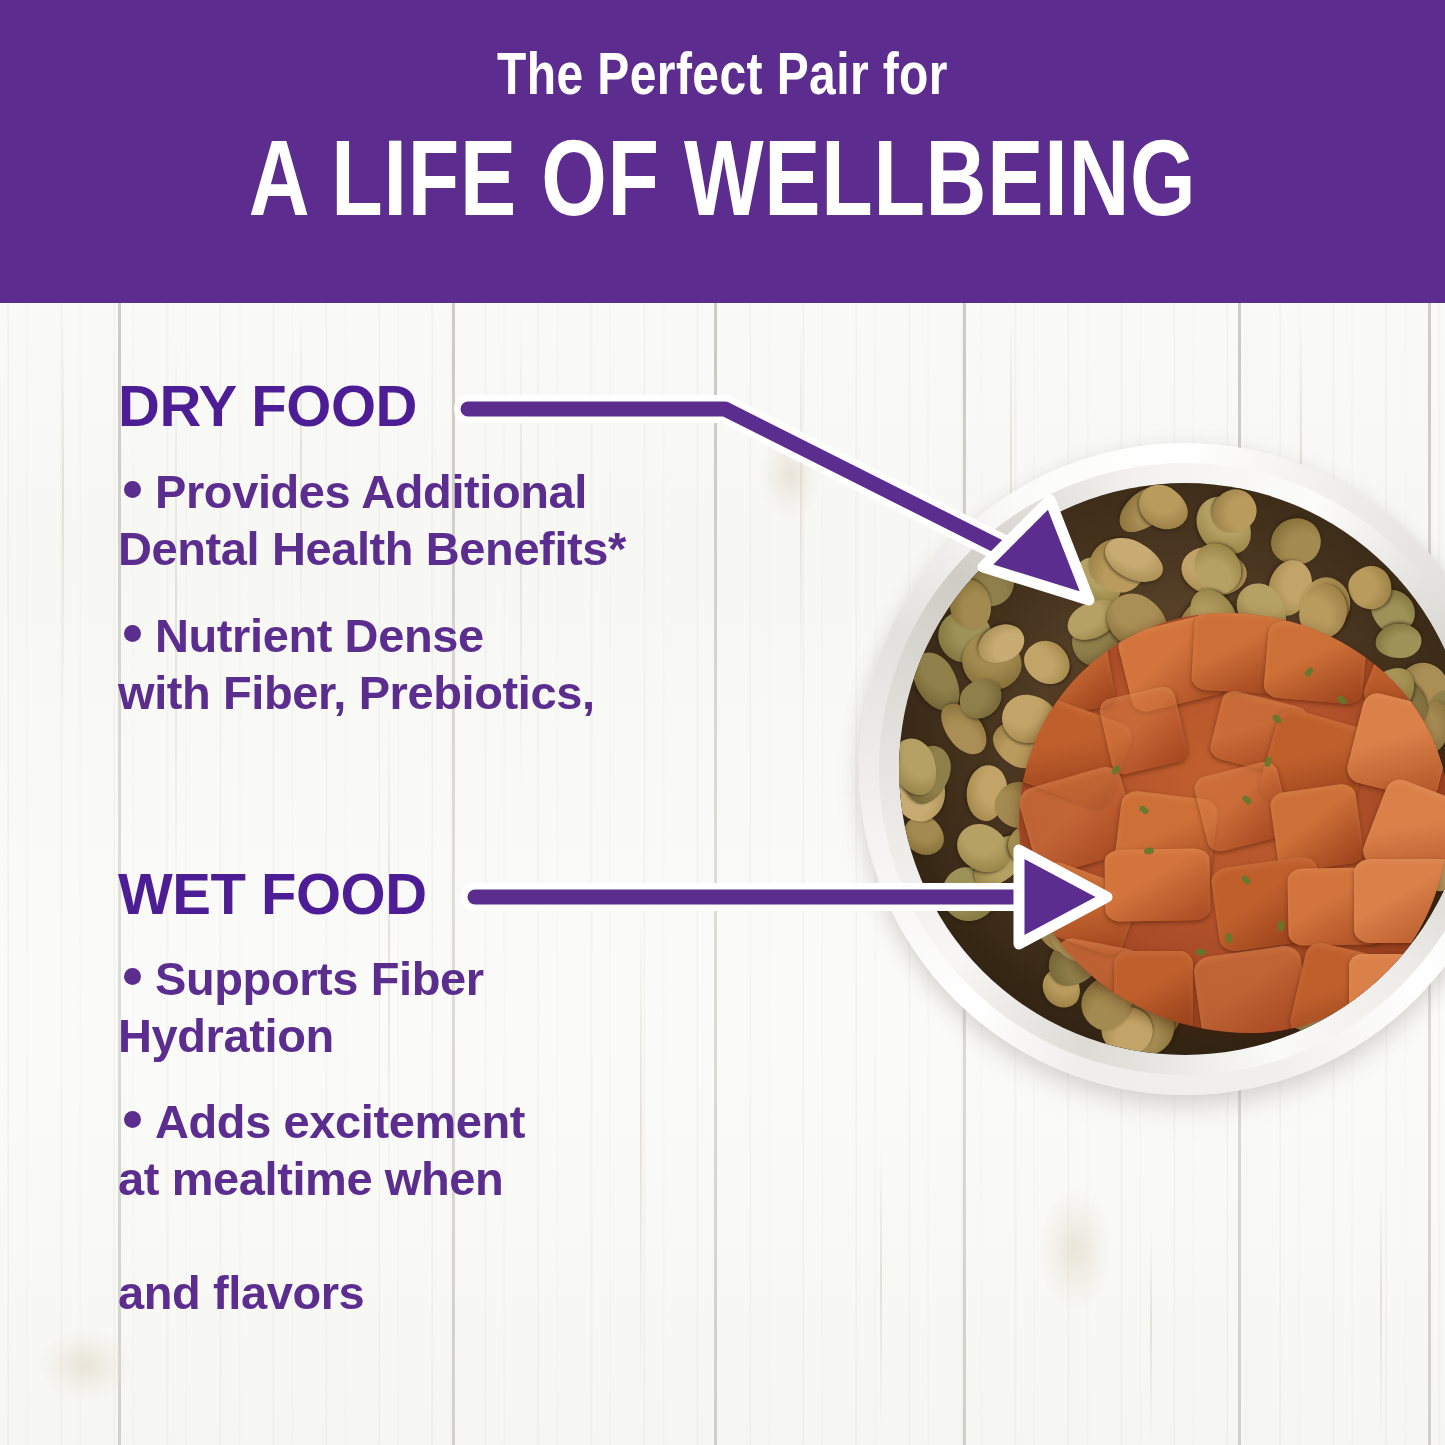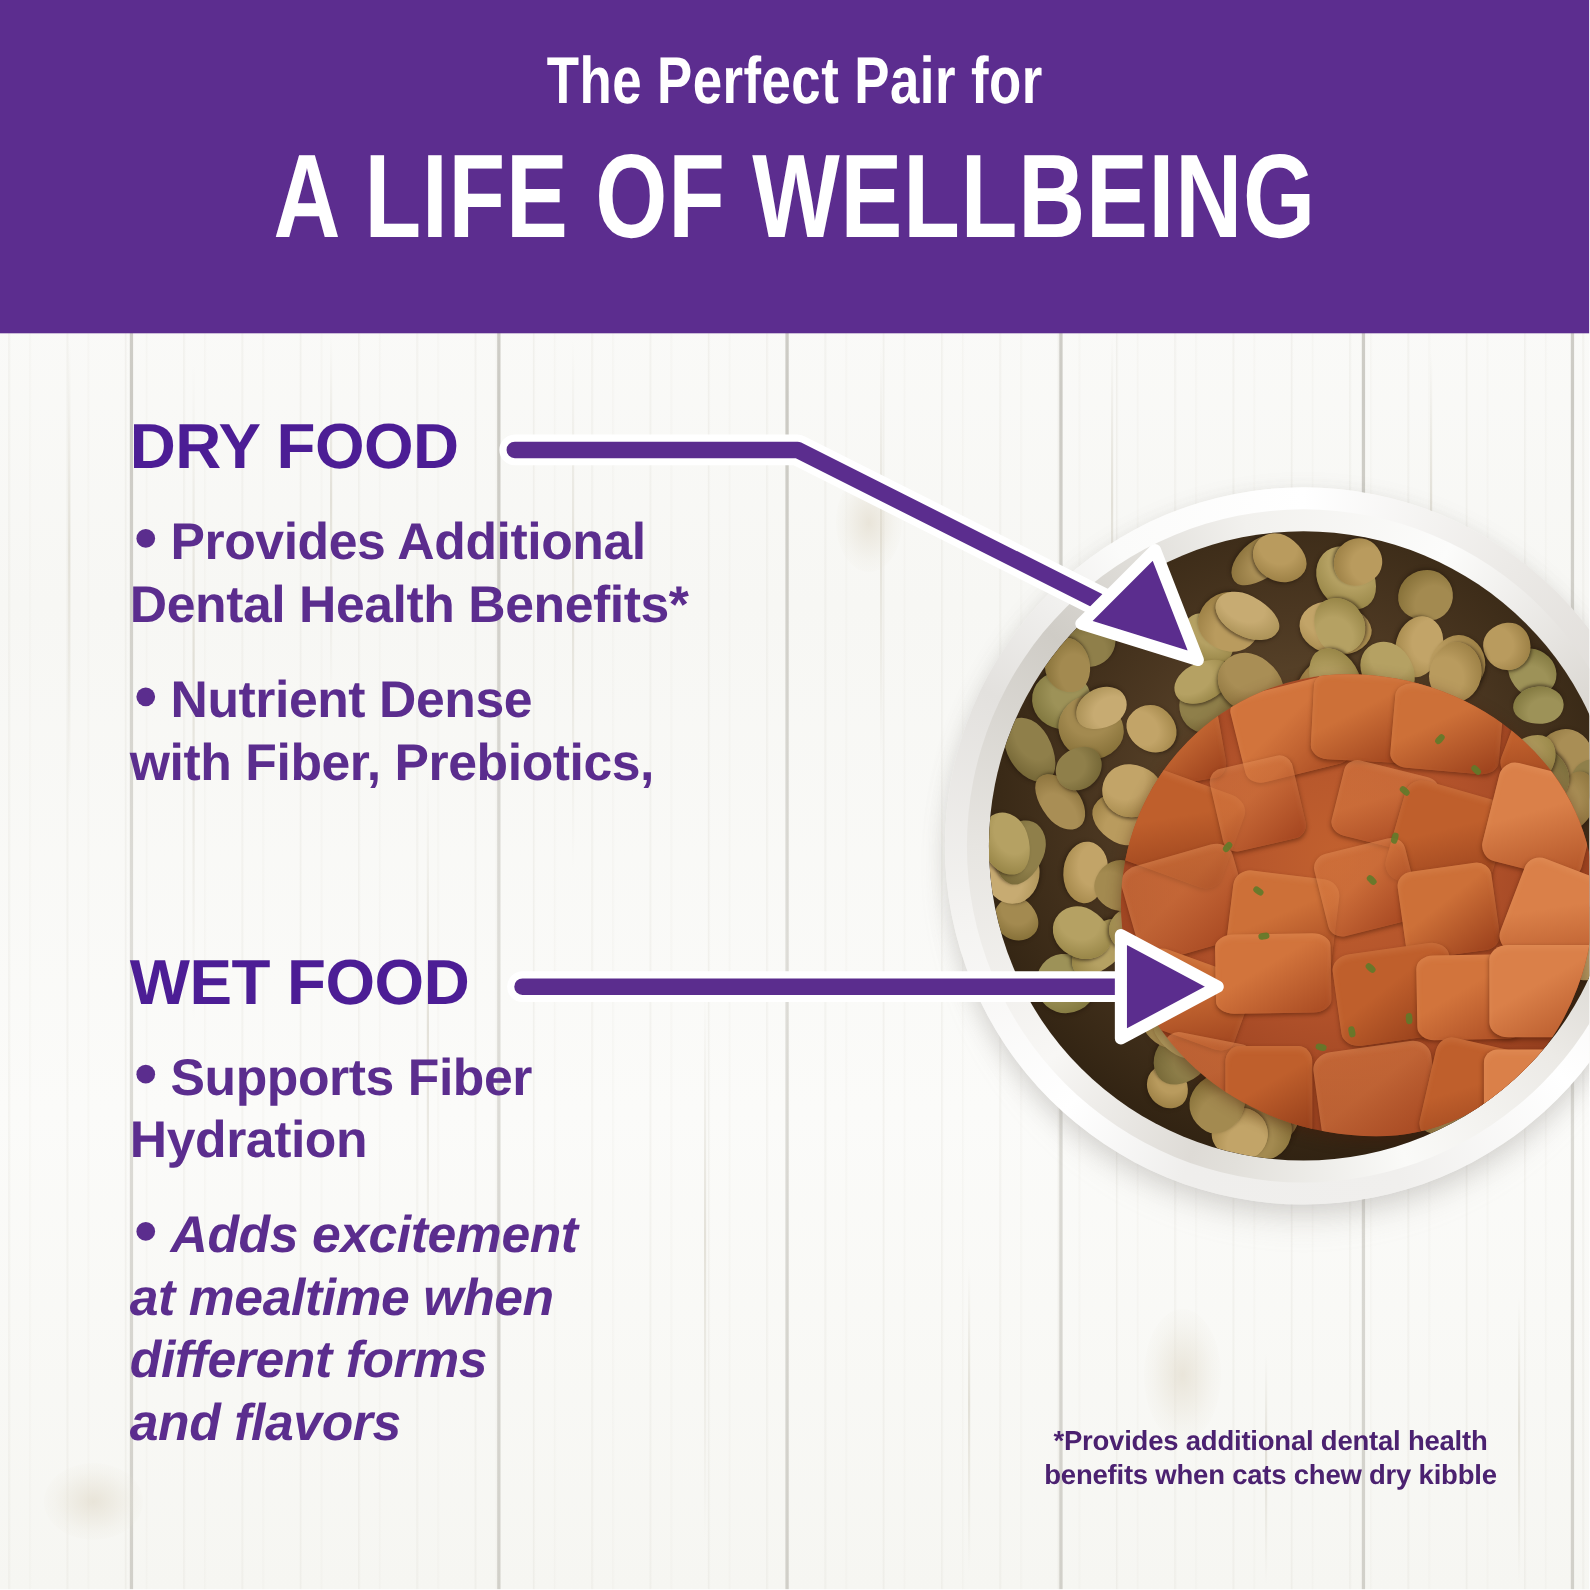--- a/index.html
+++ b/index.html
@@ -463,25 +463,21 @@
     <span>with Fiber, Prebiotics,</span><br>
   </div>
 
   <div class="section-heading" style="left:118px; top:865px;">WET FOOD</div>
 
   <div class="bullet-block" style="left:118px; top:950px; width:660px;">
     <span class="bullet-dot"></span><span>Supports Fiber</span><br>
     <span>Hydration</span>
   </div>
 
-  <div class="bullet-block" style="left:118px; top:1093px; width:660px;font-style:italic;">
+  <div class="bullet-block" style="left:118px; top:1093px; width:660px;">
     <span class="bullet-dot"></span><span>Adds excitement</span><br>
     <span>at mealtime when</span><br>
-    <span>different forms</span><br>
+    <br>
     <span>and flavors</span>
   </div>
 
-  <div class="footnote" style="left:930px; top:1295px; width:450px;">
-    <span>*Provides additional dental health</span><br>
-    <span>benefits when cats chew dry kibble</span>
-  </div>
 
 </div>
 
 </body></html>

